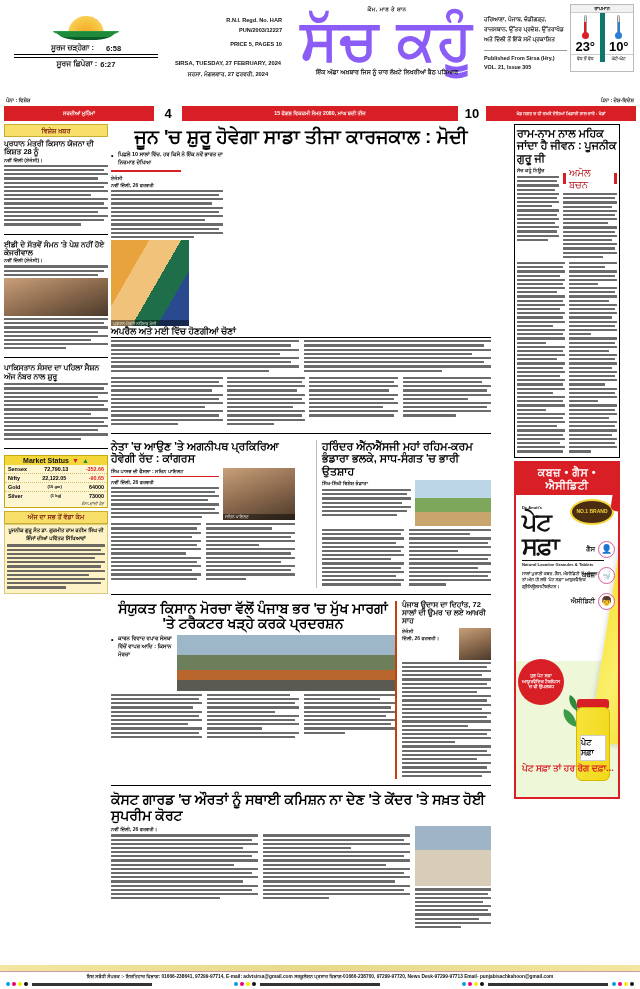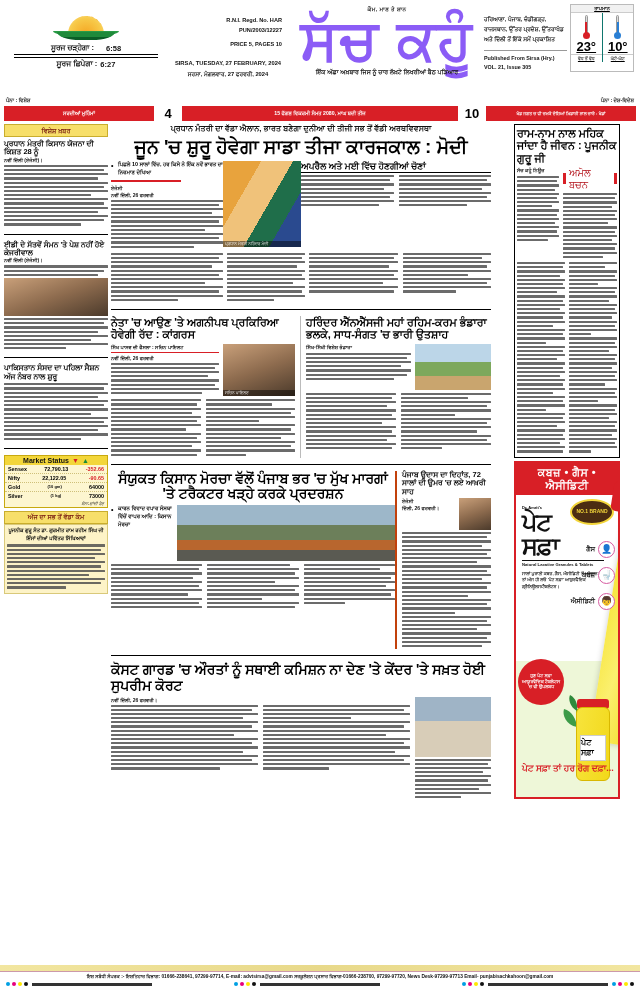--- a/index.html
+++ b/index.html
@@ -33,25 +33,25 @@
   .mh-dates { font-size: 5.8px; text-align: center; line-height: 1.9; font-weight: bold; color: #111; margin-top: 8px; }
   .mh-center { flex: 1; text-align: center; position: relative; }
   .mh-kicker { font-size: 5.5px; font-weight: bold; letter-spacing: .4px; color: #111; margin-top: 2px; }
   .mh-title { font-size: 56px; font-weight: bold; line-height: .95; color: #8b5cf6;
       letter-spacing: 2px; font-family: "Liberation Sans", sans-serif; }
   .mh-sub { font-size: 6.2px; font-weight: bold; color: #111; margin-top: 2px; }
   .mh-right { width: 150px; display: flex; }
   .mh-states { flex: 1; font-size: 5.8px; line-height: 1.75; font-weight: bold; color: #111; padding-top: 10px; }
   .mh-pub { font-size: 5.4px; line-height: 1.6; font-weight: bold; color: #111; margin-top: 6px;
       border-top: 1px solid #999; padding-top: 3px; }
-  .mh-weather { width: 64px; border: 1px solid #bbb; margin-left: 3px; text-decoration: underline; }
+  .mh-weather { width: 64px; border: 1px solid #bbb; margin-left: 3px; }
   .wx-head { font-size: 5px; text-align: center; font-weight: bold; background: #f1f1f1; border-bottom: 1px solid #ccc; }
   .wx-body { display: flex; }
   .wx-cell { flex: 1; text-align: center; padding: 1px 0; }
-  .wx-cell + .wx-cell { border-left: 1px solid #0f766e; }
+  .wx-cell + .wx-cell { border-left: 5px solid #0f766e; }
   .thermo { width: 9px; height: 24px; margin: 1px auto; position: relative; }
   .thermo .tube { position: absolute; left: 3px; top: 0; width: 3px; height: 18px; background: #ddd;
       border: .5px solid #999; border-radius: 2px 2px 0 0; }
   .thermo .bulb { position: absolute; left: 1px; bottom: 0; width: 7px; height: 7px; border-radius: 50%; }
   .thermo .fill { position: absolute; left: 3.5px; bottom: 5px; width: 2px; height: 12px; }
   .wx-temp { font-size: 13px; font-weight: bold; color: #000; line-height: 1; }
   .wx-lbl { font-size: 4.5px; font-weight: bold; color: #333; border-top: 1px solid #ccc; margin-top: 1px; padding-top: 1px; }
 
   
   .redbar { display: flex; align-items: stretch; height: 15px; margin: 2px 4px 0 4px; }
@@ -391,24 +391,23 @@
             <div class="ln s96"></div>
               <div class="ln s60"></div>
           </div>
         </div>
       </div>
     </div>
 
     <div class="col col-mid">
 
       <div>
-        <div class="kicker-line">ਪ੍ਰਧਾਨ ਮੰਤਰੀ ਦਾ ਵੱਡਾ ਐਲਾਨ, ਭਾਰਤ ਬਣੇਗਾ ਦੁਨੀਆ ਦੀ ਤੀਜੀ ਸਭ ਤੋਂ ਵੱਡੀ ਅਰਥਵਿਵਸਥਾ</div>
         <div class="headline h-xl" style="text-align:center; margin-top:2px">ਜੂਨ 'ਚ ਸ਼ੁਰੂ ਹੋਵੇਗਾ ਸਾਡਾ ਤੀਜਾ ਕਾਰਜਕਾਲ : ਮੋਦੀ</div>
 
-        <div style="display:flex; gap:0; margin-top:4px;">
+        <div style="display:flex; gap:0; margin-top:4px;flex-direction:column;">
           <div style="width:112px">
             <div class="bullets">ਪਿਛਲੇ 10 ਸਾਲਾਂ ਵਿੱਚ, ਹਰ ਕਿਸੇ ਨੇ ਇੱਕ ਨਵੇਂ ਭਾਰਤ ਦਾ ਨਿਰਮਾਣ ਦੇਖਿਆ</div>
             <div style="height:2px; background:#d81f26; width:70px; margin:3px 0"></div>
             <div class="byline">ਏਜੰਸੀ</div>
             <div class="dateline">ਨਵੀਂ ਦਿੱਲੀ, 26 ਫਰਵਰੀ</div>
             <div class="copy">
               <div class="ln s100"></div>
                 <div class="ln s96"></div>
                 <div class="ln s100"></div>
                 <div class="ln s90"></div>
@@ -499,21 +498,21 @@
             <div class="ln s100"></div>
               <div class="ln s96"></div>
               <div class="ln s100"></div>
               <div class="ln s60"></div>
           </div>
         </div>
       </div>
 
       <div class="divider-h"></div>
 
-      <div style="display:flex; gap:5px">
+      <div style="display:flex; gap:21px">
 
         <div style="width:184px">
           <div class="headline h-md">ਨੇਤਾ 'ਚ ਆਉਣ 'ਤੇ ਅਗਨੀਪਥ ਪ੍ਰਕਿਰਿਆ ਹੋਵੇਗੀ ਰੱਦ : ਕਾਂਗਰਸ</div>
           <div style="display:flex; gap:4px; margin-top:3px">
             <div style="flex:1">
               <div class="byline" style="border-bottom:1px solid #d81f26; padding-bottom:1px">ਸਿੱਖ ਪਾਸਵ ਦੀ ਫੈਸਲਾ : ਸਚਿਨ ਪਾਇਲਟ</div>
               <div class="dateline" style="margin-top:2px">ਨਵੀਂ ਦਿੱਲੀ, 26 ਫਰਵਰੀ</div>
               <div class="copy">
                 <div class="ln s100"></div>
                   <div class="ln s96"></div>

